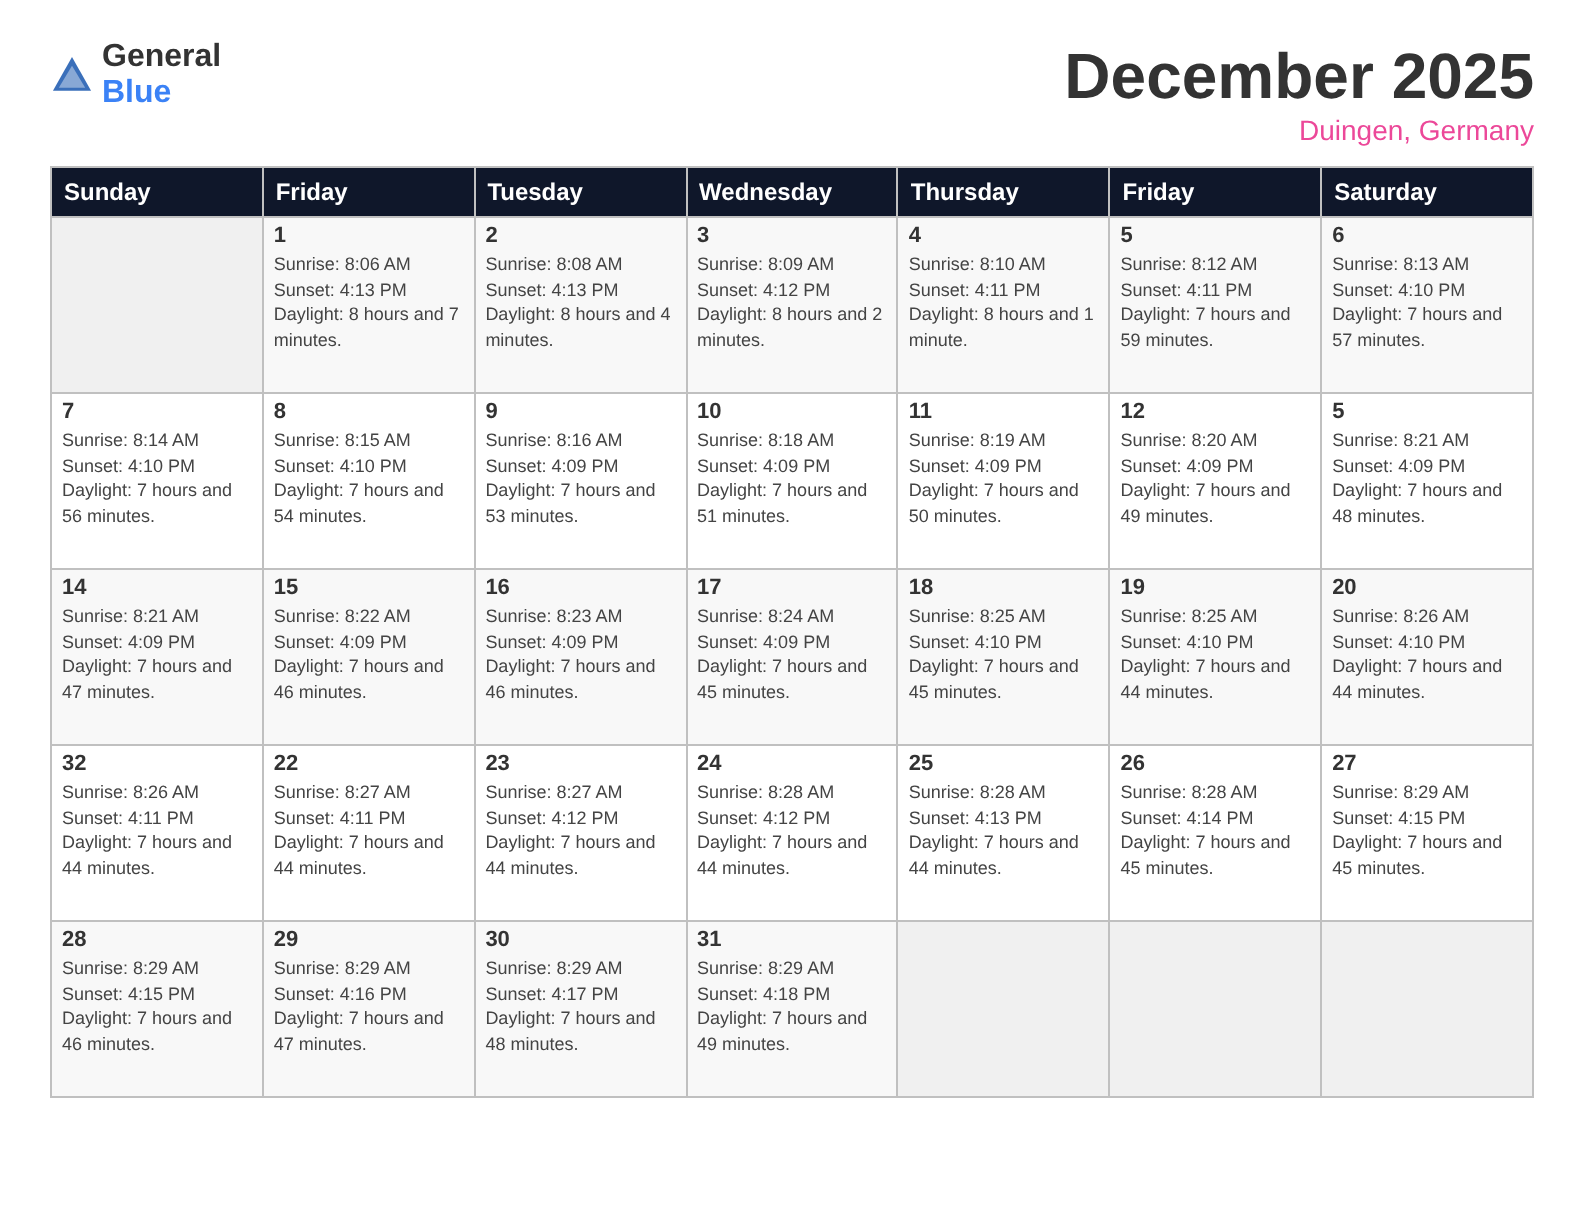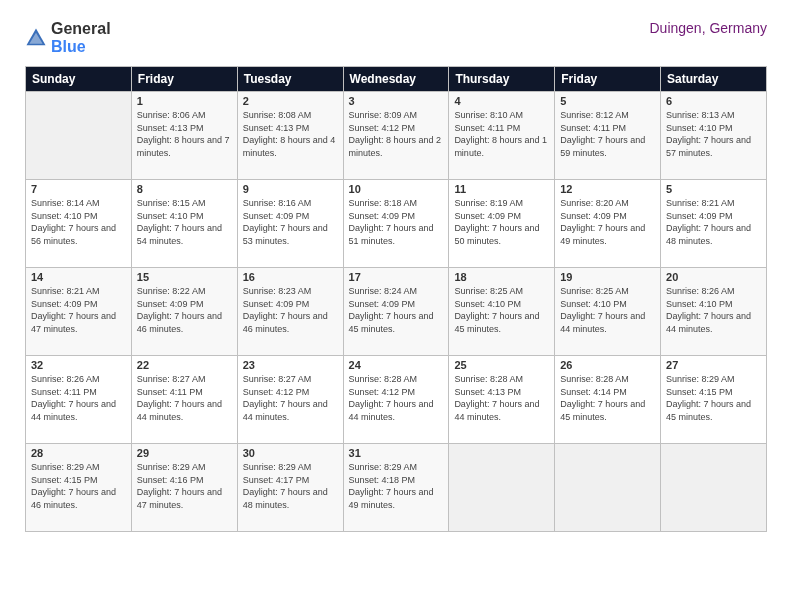--- a/index.html
+++ b/index.html
@@ -35,21 +35,21 @@
     .title-block {
       text-align: right;
     }
     .month-title {
       font-size: 32px;
       font-weight: bold;
       color: #333;
     }
     .location {
       font-size: 14px;
-      color: #701a75;
+      color: #ec4899;
     }
     .calendar-table {
       width: 100%;
       border-collapse: collapse;
       flex: 1;
     }
     .calendar-table th {
       background-color: #0f172a;
       color: #fff;
       font-size: 12px;
@@ -98,20 +98,21 @@
       <svg class="logo-icon" viewBox="0 0 30 30">
         <polygon points="15,2 28,25 2,25" fill="#3a6fba"></polygon>
         <polygon points="15,8 24,23 6,23" fill="#fff" opacity="0.4"></polygon>
       </svg>
       <div>
         <span style="font-size:16px;font-weight:bold;color:#333;">General</span><br>
         <span style="font-size:16px;font-weight:bold;color:#3b82f6;">Blue</span>
       </div>
     </div>
     <div class="title-block">
+      <div class="month-title">December 2025</div>
       <div class="location">Duingen, Germany</div>
     </div>
   </div>
 
   <table class="calendar-table">
     <thead>
       <tr>
         <th>Sunday</th>
         <th>Friday</th>
         <th>Tuesday</th>

